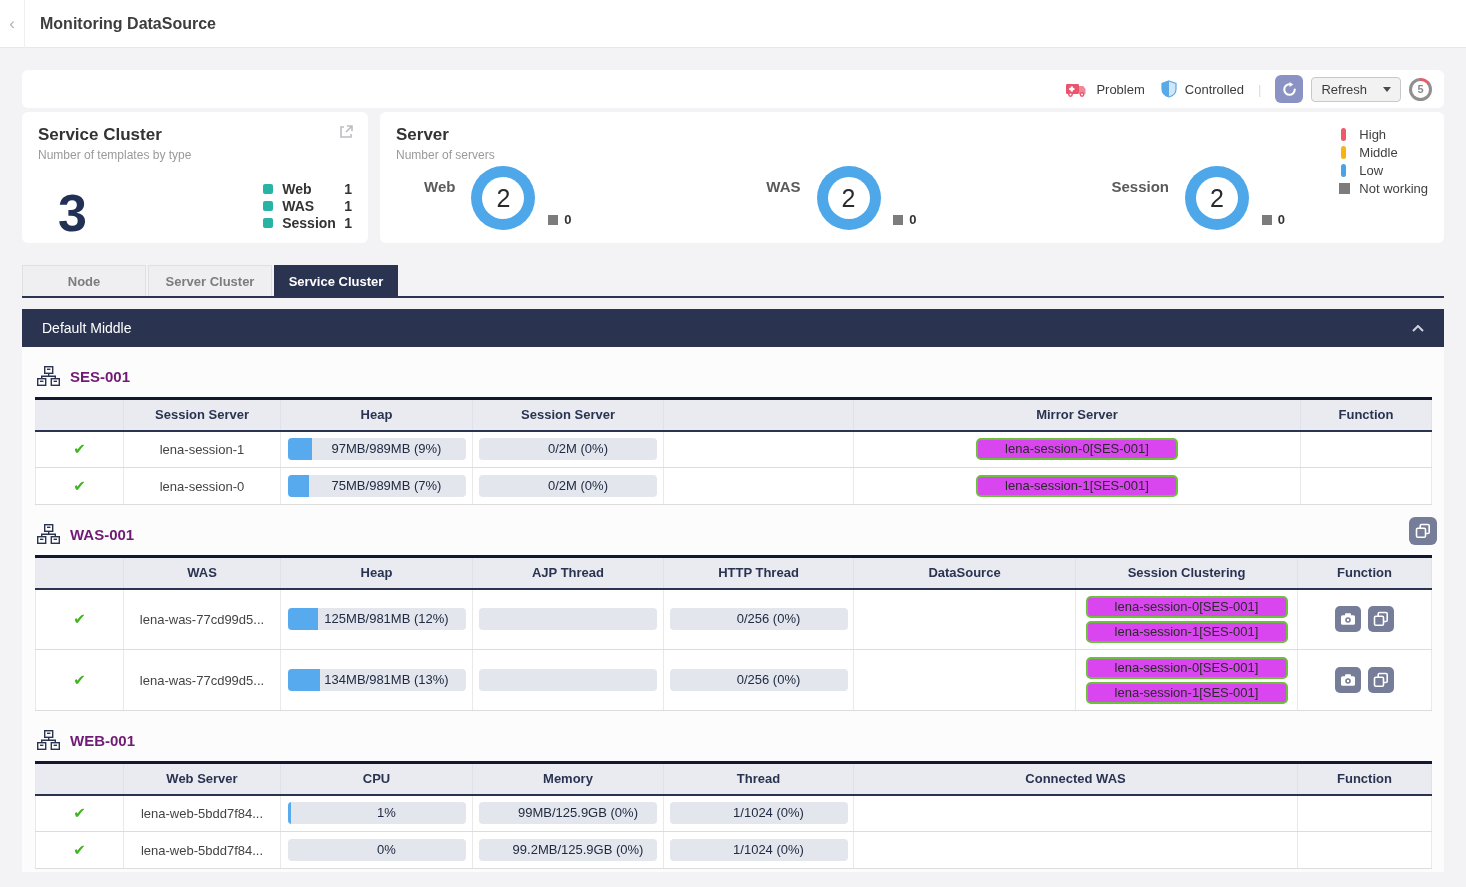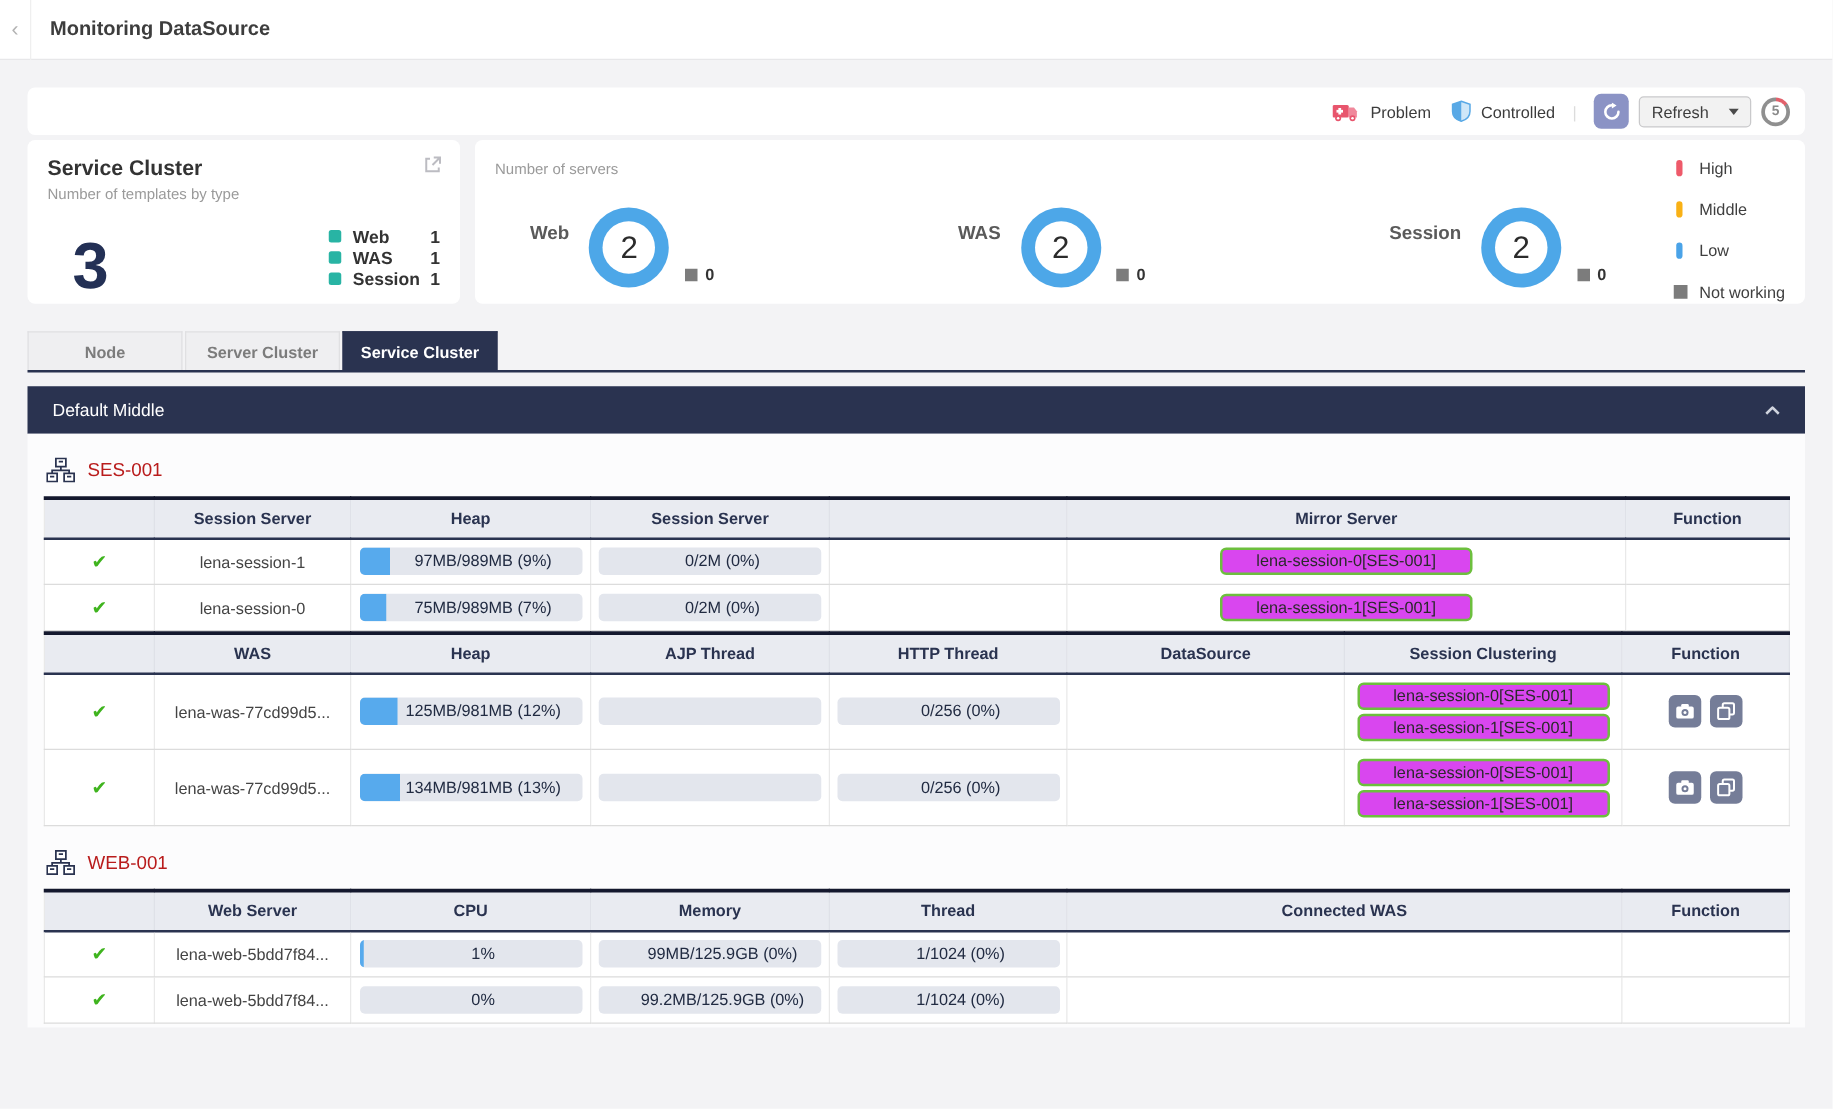--- a/index.html
+++ b/index.html
@@ -38,38 +38,38 @@
   .sc-sq { width:10px; height:10px; border-radius:2px; margin-right:9px; }
   .sc-lbl { width:62px; }
   .donuts { position:absolute; left:44px; right:195px; top:54px; display:flex; justify-content:space-between; }
   .donut-group { display:flex; align-items:flex-start; gap:16px; }
   .donut-label { font-size:15px; font-weight:bold; color:#5a5a5a; margin-top:12px; }
   .donut { position:relative; width:64px; height:64px; border-radius:50%; }
   .donut-hole { position:absolute; inset:11px; background:#fff; border-radius:50%; display:flex; align-items:center; justify-content:center; font-size:25px; color:#2b2b2b; }
   .donut-nw { position:absolute; right:-36px; bottom:3px; display:flex; align-items:center; gap:6px; }
   .nw-sq { width:10px; height:10px; }
   .nw-val { font-size:13px; font-weight:bold; color:#333; }
-  .status-legend { position:absolute; top:15px; right:16px; display:flex; flex-direction:column; gap:18px; }
+  .status-legend { position:absolute; top:15px; right:16px; display:flex; flex-direction:column; gap:3px; }
   .status-row { display:flex; align-items:center; font-size:13px; color:#3f3f3f; }
   .st-swatch-wrap { width:13px; margin-right:7px; display:flex; justify-content:flex-start; }
   .st-bar { width:5px; height:13px; border-radius:2.5px; margin-left:2px; }
   .st-sq { width:11px; height:11px; }
 
   
   .tabs-row { margin-top:22px; display:flex; gap:2px; border-bottom:2px solid #2a3350; }
   .tab { width:124px; height:31px; display:flex; align-items:center; justify-content:center; font-size:13px; font-weight:bold; color:#7c7c7c; background:#efeff1; border:1px solid #e0e0e2; border-bottom:none; cursor:pointer; }
   .tab.active { background:#2a3350; color:#fff; border-color:#2a3350; }
 
   
   .system-bar { margin-top:11px; height:38px; background:#2a3350; color:#fff; font-size:14px; display:flex; align-items:center; justify-content:space-between; padding:0 20px; }
 
   
   .panel { background:#fcfcfd; padding-bottom:3px; }
   .section-head { position:relative; display:flex; align-items:center; gap:10px; padding:19px 0 11px 15px; }
-  .section-title { font-size:15px; font-weight:normal; color:#b91c1c; }
+  .section-title { font-size:15px; font-weight:bold; color:#701a75; }
   .sec-fn-btn { position:absolute; right:7px; top:12px; width:28px; height:28px; border-radius:6px; background:#757d98; display:flex; align-items:center; justify-content:center; cursor:pointer; }
 
   table.mon { border-collapse:collapse; table-layout:fixed; margin-left:13px; width:1396px; background:#fff; }
   table.mon thead tr { height:32px; background:#e9ebf1; }
   table.mon thead { border-top:3px solid #14182e; border-bottom:2px solid #2a3350; }
   table.mon th { font-size:13px; font-weight:bold; color:#2a3350; border-right:1px solid #dfe1e8; }
   table.mon td { border-bottom:1px solid #dcdcdc; border-right:1px solid #e9e9e9; text-align:center; vertical-align:middle; font-size:13px; color:#444; }
   table.mon td:first-child, table.mon th:first-child { border-left:1px solid #e9e9e9; }
   .check { color:#3fb41e; font-size:15px; }
   .meter { width:178px; height:22px; margin:0 auto; background:#e3e6ed; border-radius:4px; position:relative; overflow:hidden;padding-left:20px; }
@@ -151,20 +151,21 @@
           </div>
           <div class="sc-legend-row">
             <span class="sc-sq" style="background: rgb(40, 180, 164);"></span>
             <span class="sc-lbl">Session</span>
             <span>1</span>
           </div>
         </div>
     </div>
 
     <div class="card card-srv">
+      <div class="card-title">Server</div>
       <div class="card-sub">Number of servers</div>
       <div class="donuts">
           <div class="donut-group">
             <span class="donut-label">Web</span>
             <div class="donut" style="background: rgb(77, 167, 232);">
               <div class="donut-hole">2</div>
               <div class="donut-nw">
                 <span class="nw-sq" style="background: rgb(124, 124, 124);"></span>
                 <span class="nw-val">0</span>
               </div>
@@ -314,20 +315,42 @@
               <td></td>
               <td>
                 <span class="tag">lena-session-1[SES-001]</span>
               </td>
               <td></td>
             </tr>
           </tbody>
         </table>
       </div>
       <div class="section">
+        <div class="section-head">
+          <span style="display: flex;">
+            <svg width="23" height="20" viewBox="0 0 23 20">
+              <g fill="#fff" stroke="#2a3350" stroke-width="1.4">
+                <rect x="7.7" y="0.7" width="8" height="6.6"></rect>
+                <rect x="0.7" y="12.7" width="8" height="6.6"></rect>
+                <rect x="14.3" y="12.7" width="8" height="6.6"></rect>
+              </g>
+              <path d="M11.7 7.3 v3 M4.7 12.7 v-2.4 h13.6 v2.4" fill="none" stroke="#2a3350" stroke-width="1.4"></path>
+              <rect x="10" y="2.6" width="3.4" height="1.4" fill="#2a3350"></rect>
+              <rect x="3" y="14.6" width="3.4" height="1.4" fill="#2a3350"></rect>
+              <rect x="16.6" y="14.6" width="3.4" height="1.4" fill="#2a3350"></rect>
+            </svg>
+          </span>
+          <span class="section-title">WAS-001</span>
+          <span class="sec-fn-btn">
+            <svg width="16" height="16" viewBox="0 0 16 16">
+              <rect x="5.2" y="1.5" width="9" height="9" rx="1.3" fill="none" stroke="#fff" stroke-width="1.6"></rect>
+              <rect x="1.5" y="5.2" width="9" height="9" rx="1.3" fill="#757d98" stroke="#fff" stroke-width="1.6"></rect>
+            </svg>
+          </span>
+        </div>
         <table class="mon">
           <colgroup>
             <col style="width: 88px;">
             <col style="width: 157px;">
             <col style="width: 192px;">
             <col style="width: 191px;">
             <col style="width: 190px;">
             <col style="width: 222px;">
             <col style="width: 222px;">
             <col style="width: 134px;">

